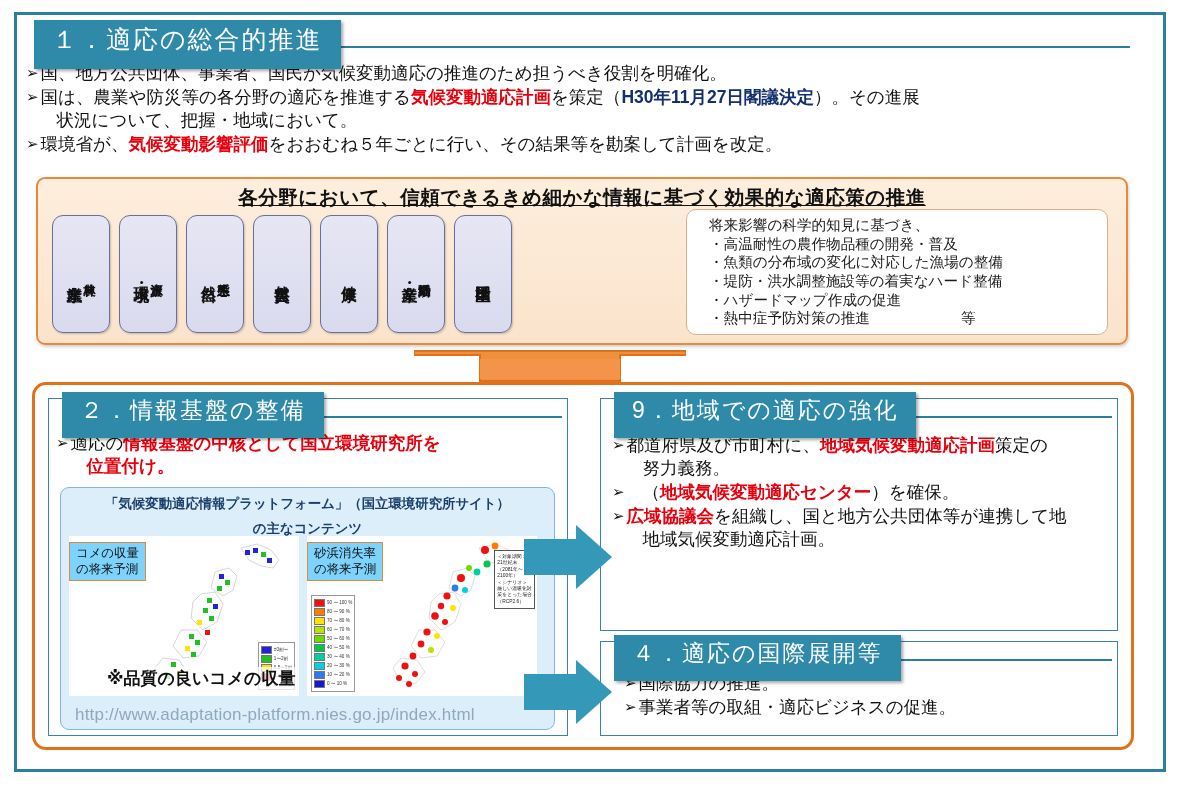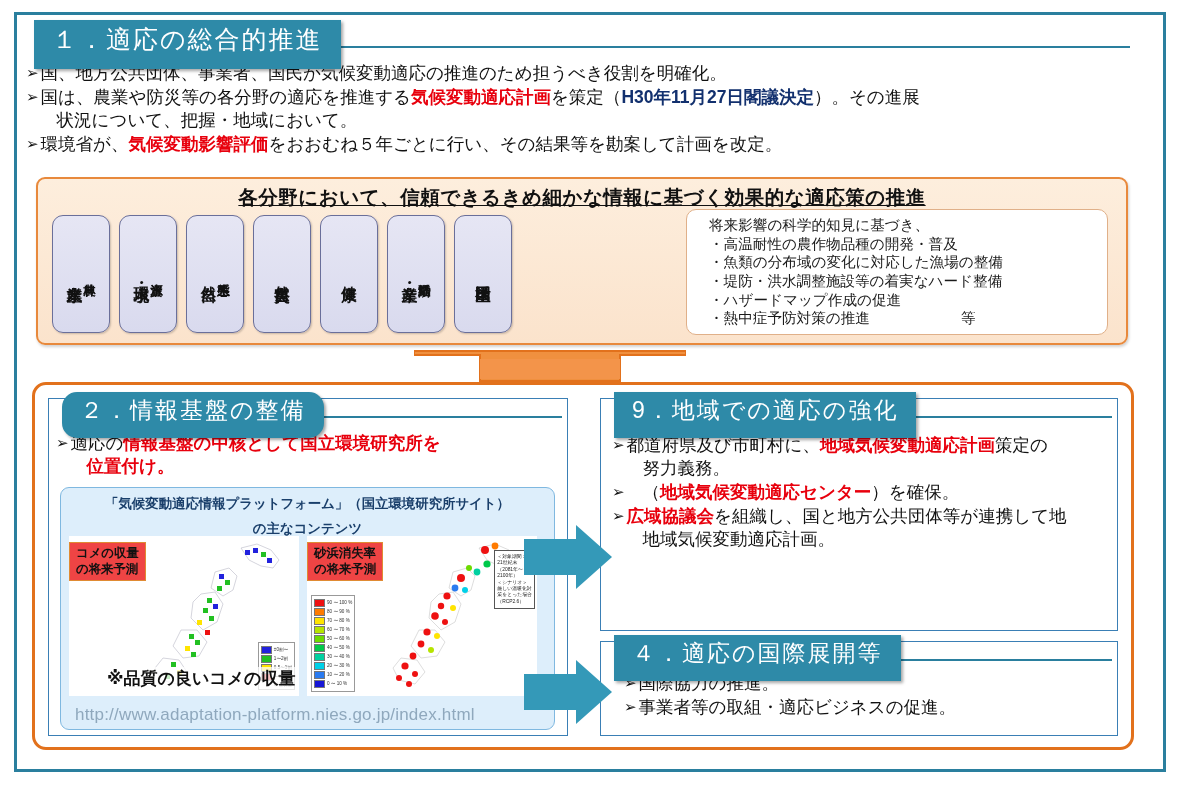--- a/index.html
+++ b/index.html
@@ -100,22 +100,22 @@
   .pf-title{
     text-align:center;font-size:13.4px;color:#1a3f6b;line-height:1.3;
     margin-top:7px;font-weight:bold;
   }
   .mapwrap{position:absolute;left:8px;top:48px;display:flex;gap:8px;}
   .mapcard{
     position:relative;width:230px;height:160px;background:#fff;overflow:hidden;
   }
   .maplabel{
     position:absolute;left:0px;top:6px;z-index:4;
-    background:#ef4444;border:1.6px solid #e08b33;
-    font-size:12.4px;font-weight:bold;color:#111;line-height:1.25;
+    background:#7dd3fc;border:1.6px solid #e08b33;
+    font-size:12.4px;font-weight:normal;color:#111;line-height:1.25;
     padding:3px 6px;white-space:nowrap;
   }
   .jpmap{position:absolute;right:4px;top:2px;width:150px;height:156px;}
   .legendbox{
     position:absolute;z-index:4;background:#fff;border:1px solid #999;
     padding:2px 2px;
   }
   .lgrow{display:flex;align-items:center;line-height:1;margin:1px 0;}
   .lgsw{width:9px;height:6px;margin-right:2px;border:.5px solid #777;}
   .lgtx{font-size:4.6px;color:#333;white-space:nowrap;}
@@ -212,21 +212,21 @@
   </div>
 
   <svg class="down-arrow" viewBox="0 0 272 34">
     <polygon points="0,2 136,2 272,2 272,6 206,6 206,32 66,32 66,6 0,6" fill="#f0903f" stroke="#e2711c" stroke-width="2"></polygon>
     <polygon points="66,10 206,10 206,30 66,30" fill="#f3944a" stroke="none"></polygon>
   </svg>
 
   <div class="bottom-frame"></div>
 
   <div class="box2"></div>
-  <div class="sec-head" style="left:62px;top:392px;font-size:23px;border-radius:15px;">２．情報基盤の整備</div>
+  <div class="sec-head" style="left:62px;top:392px;font-size:23px;">２．情報基盤の整備</div>
   <div class="sec-rule" style="left:296px;top:416px;width:266px;"></div>
 
   <div class="blist" id="s2-bullets" style="left:56px;top:432px;width:500px;">
       <div class="bl">
         <span class="mk">➢</span>
         <span class="tx"><span>適応の</span><span class="red">情報基盤の中核として国立環境研究所を</span><div class="cont red">位置付け。</div></span>
       </div>
     </div>
 
   <div class="platform">

